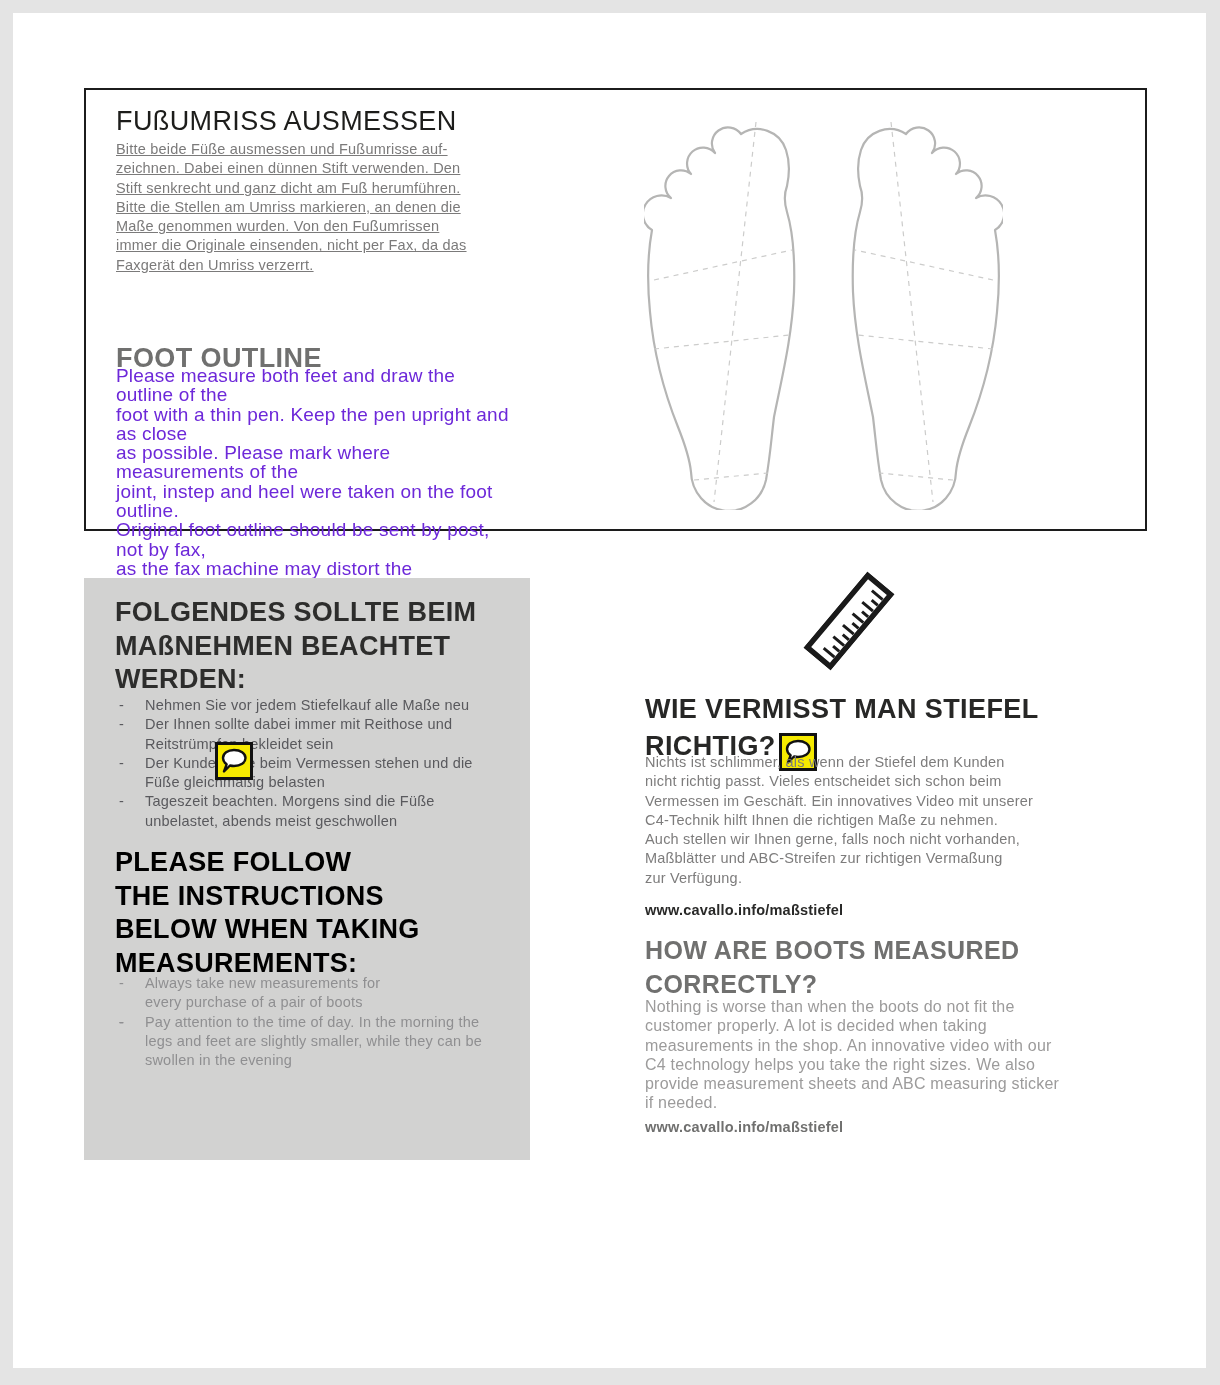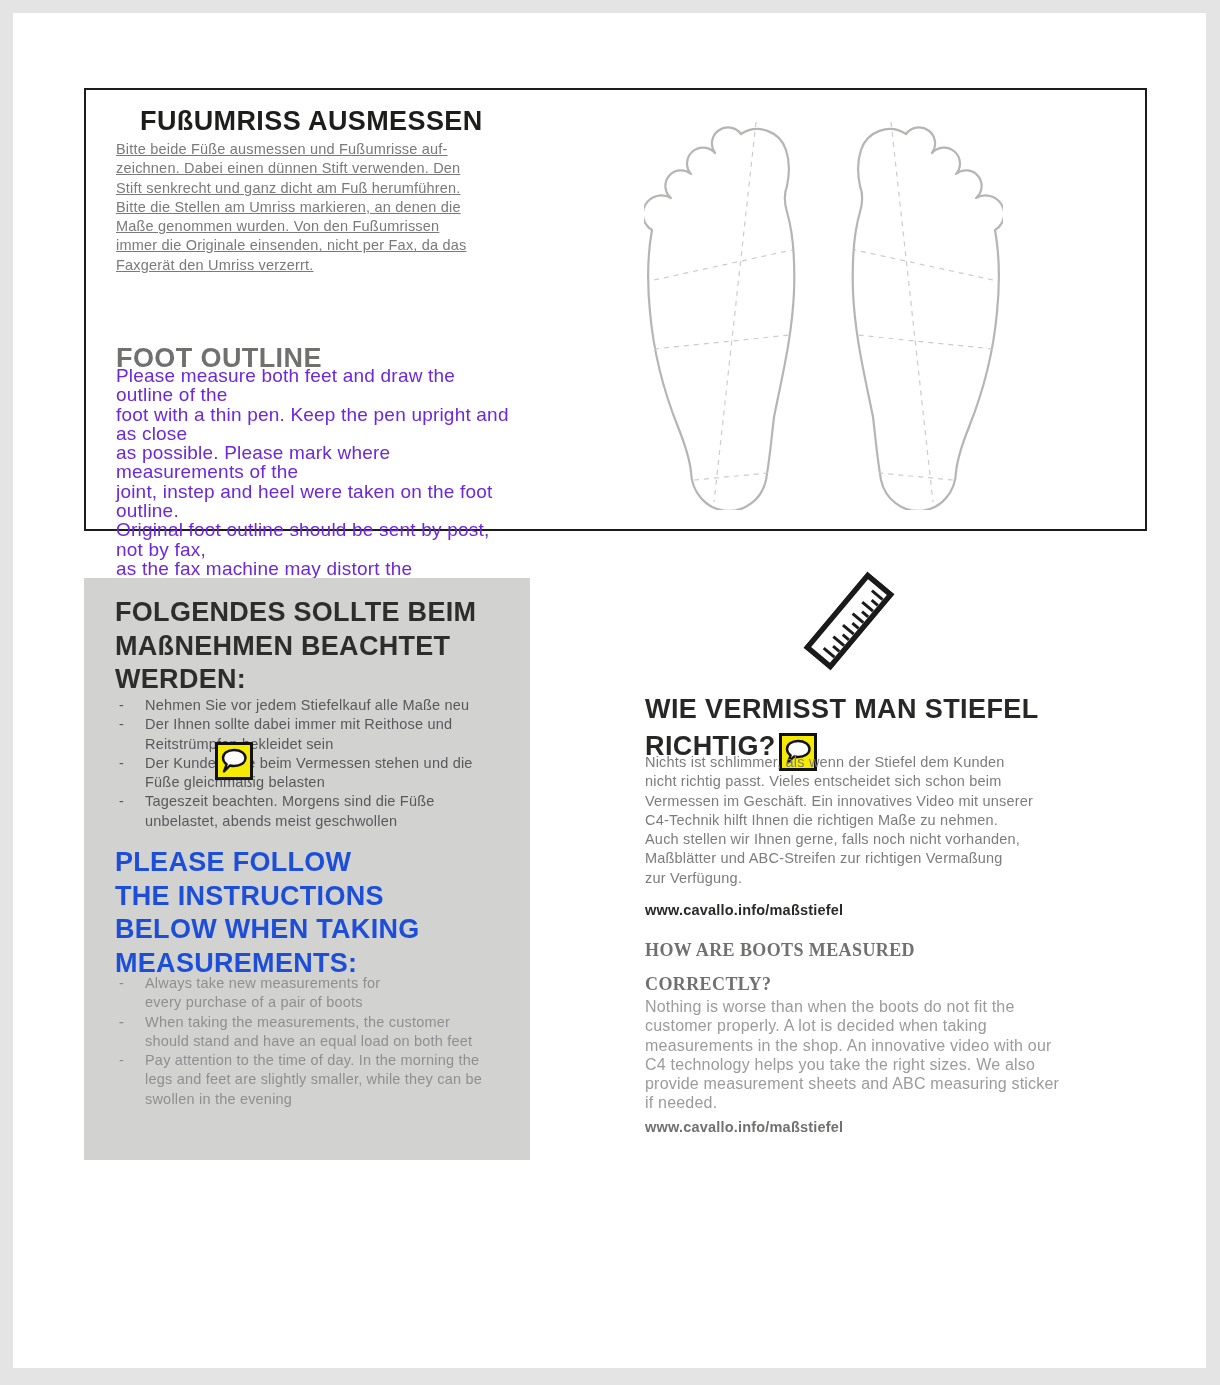--- a/index.html
+++ b/index.html
@@ -4,43 +4,43 @@
 <style>
   * { margin:0; padding:0; box-sizing:border-box; }
   body { font-family:"Liberation Sans", sans-serif; }
   .canvas { position:relative; width:1220px; height:1385px; background:#e4e4e4; overflow:hidden; }
   .sheet { position:absolute; left:13px; top:13px; width:1193px; height:1355px; background:#ffffff; }
 
   .ml { white-space:pre-line; }
 
   
   .top-box { position:absolute; left:71px; top:75px; width:1063px; height:443px; background:#fff; border:2px solid #1c1c1c; }
-  .tb-h-de { position:absolute; left:30px; top:16px; font-size:27px; font-weight:700; letter-spacing:.4px; color:#1d1d1b;margin-left:24px; }
+  .tb-h-de { position:absolute; left:30px; top:16px; font-size:27px; font-weight:400; letter-spacing:.4px; color:#1d1d1b; }
   .tb-p-de { position:absolute; left:30px; top:50px; width:400px; font-size:14.5px; line-height:19.3px; letter-spacing:.2px; color:#7b7a7a;text-decoration:underline; }
   .tb-h-en { position:absolute; left:30px; top:222px; font-size:27px; font-weight:700; letter-spacing:.4px; color:#70706f;margin-top:31px; }
   .tb-p-en { position:absolute; left:30px; top:253px; width:400px; font-size:19px; line-height:19.3px; letter-spacing:.2px; color:#6d28d9;margin-top:23px; }
   .foot-svg { position:absolute; top:22px; width:157px; height:398px; }
   .foot-left  { left:558px; }
   .foot-right { left:760px; transform:scaleX(-1); }
 
   
   .gray-panel { position:absolute; left:71px; top:565px; width:446px; height:582px; background:#d2d2d1; }
   .gp-h-de { position:absolute; left:31px; top:18px; width:390px; font-size:27px; line-height:33.5px; font-weight:700; letter-spacing:.3px; color:#2d2d2c; }
   .gp-ul-de { position:absolute; left:31px; top:118px; width:400px; color:#59595d; }
-  .gp-h-en { position:absolute; left:31px; top:268px; width:390px; font-size:27px; line-height:33.5px; font-weight:700; letter-spacing:.3px; color:#1d4ed8; }
+  .gp-h-en { position:absolute; left:31px; top:268px; width:390px; font-size:27px; line-height:33.5px; font-weight:700; letter-spacing:.3px; color:#000000; }
   .gp-ul-en { position:absolute; left:31px; top:396px; width:400px; color:#8f8f91; }
   .blist { list-style:none; font-size:14.5px; line-height:19.3px; letter-spacing:.2px; }
   .blist li { position:relative; padding-left:30px; }
   .blist .dash { position:absolute; left:4px; top:0; }
 
   
   .rc-h-de { position:absolute; left:632px; top:678px; font-size:27px; line-height:37px; font-weight:700; letter-spacing:.4px; color:#272726; }
   .rc-p-de { position:absolute; left:632px; top:740px; width:460px; font-size:14.5px; line-height:19.3px; letter-spacing:.2px; color:#7d7c7c; }
   .rc-link-de { position:absolute; left:632px; top:889px; font-size:14.5px; font-weight:700; letter-spacing:.2px; color:#292928; text-decoration:none; display:block; }
-  .rc-h-en { position:absolute; left:632px; top:920px; font-size:18px; line-height:34px; font-weight:700; letter-spacing:.4px; color:#70706f;font-family:Liberation Serif, serif; }
+  .rc-h-en { position:absolute; left:632px; top:920px; font-size:25px; line-height:34px; font-weight:700; letter-spacing:.4px; color:#70706f; }
   .rc-p-en { position:absolute; left:632px; top:984px; width:460px; font-size:16px; line-height:19.3px; letter-spacing:.2px; color:#9c9b9b; }
   .rc-link-en { position:absolute; left:632px; top:1106px; font-size:14.5px; font-weight:700; letter-spacing:.2px; color:#70706f; text-decoration:none; display:block; }
 
   
   .ruler-wrap { position:absolute; left:778px; top:550px; width:115px; height:115px; display:flex; align-items:center; justify-content:center; }
   .ruler-rot { transform:rotate(-50deg); }
   .bubble { position:absolute; width:38px; height:38px; }
   .bubble-1 { left:131px; top:164px; }  
   .bubble-2 { left:766px; top:720px; }  
 </style>
@@ -105,22 +105,21 @@
 
       <h2 class="gp-h-en ml">PLEASE FOLLOW
 THE INSTRUCTIONS
 BELOW WHEN TAKING
 MEASUREMENTS:</h2>
 
       <ul class="blist gp-ul-en">
         <li><span class="dash">-</span><span class="ml">Always take new measurements for
 every purchase of a pair of boots</span></li>
         <li><span class="dash">-</span></li>
-        <li><span class="dash">-</span><span class="ml">When taking the measurements, the customer
-should stand and have an equal load on both feet</span></li>
+        <li><span class="dash">-</span></li>
         <li><span class="dash">-</span><span class="ml">Pay attention to the time of day. In the morning the
 legs and feet are slightly smaller, while they can be
 swollen in the evening</span></li>
       </ul>
 
       <svg class="bubble bubble-1" viewBox="0 0 38 38">
         <rect x="1.5" y="1.5" width="35" height="35" fill="#f6ea00" stroke="#111111" stroke-width="3"></rect>
         <path d="M19 8 C25.5 8 30.5 11.4 30.5 16 C30.5 20.6 25.5 24 19 24 C17.6 24 16.2 23.8 15 23.5 L9 29.5 L11.6 22.3 C9.4 20.8 8 18.5 8 16 C8 11.4 12.5 8 19 8 Z" fill="#ffffff" stroke="#111111" stroke-width="2.4" stroke-linejoin="round"></path>
       </svg>
     </section>

